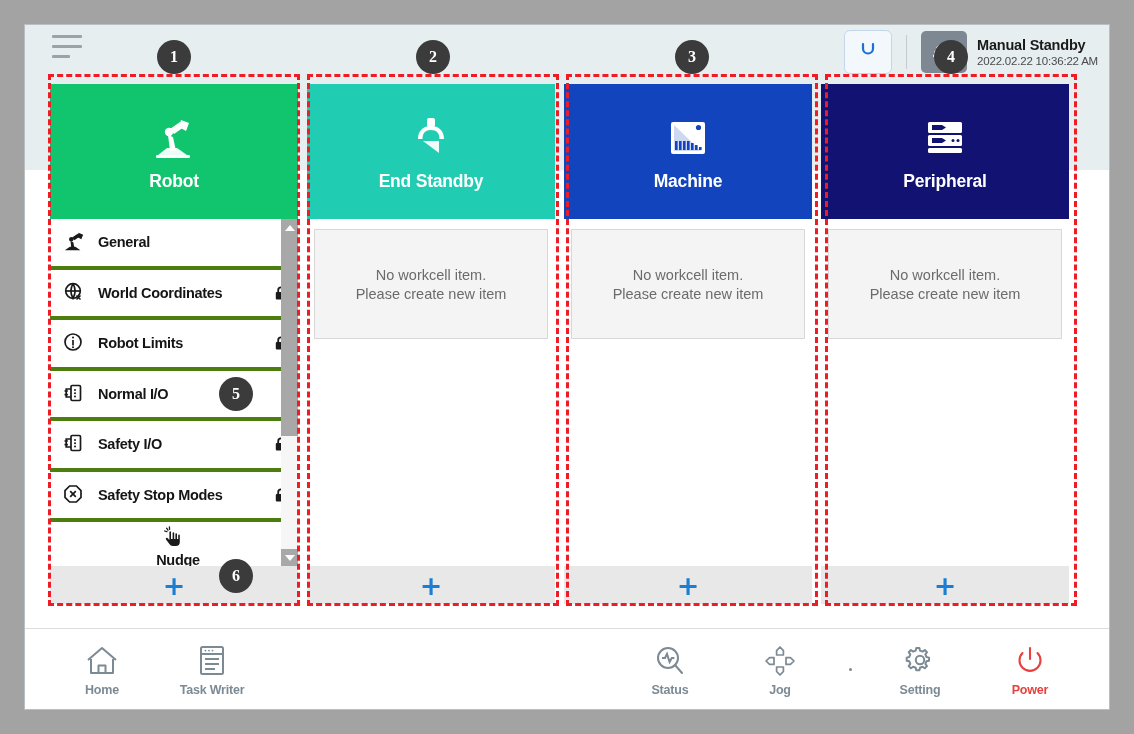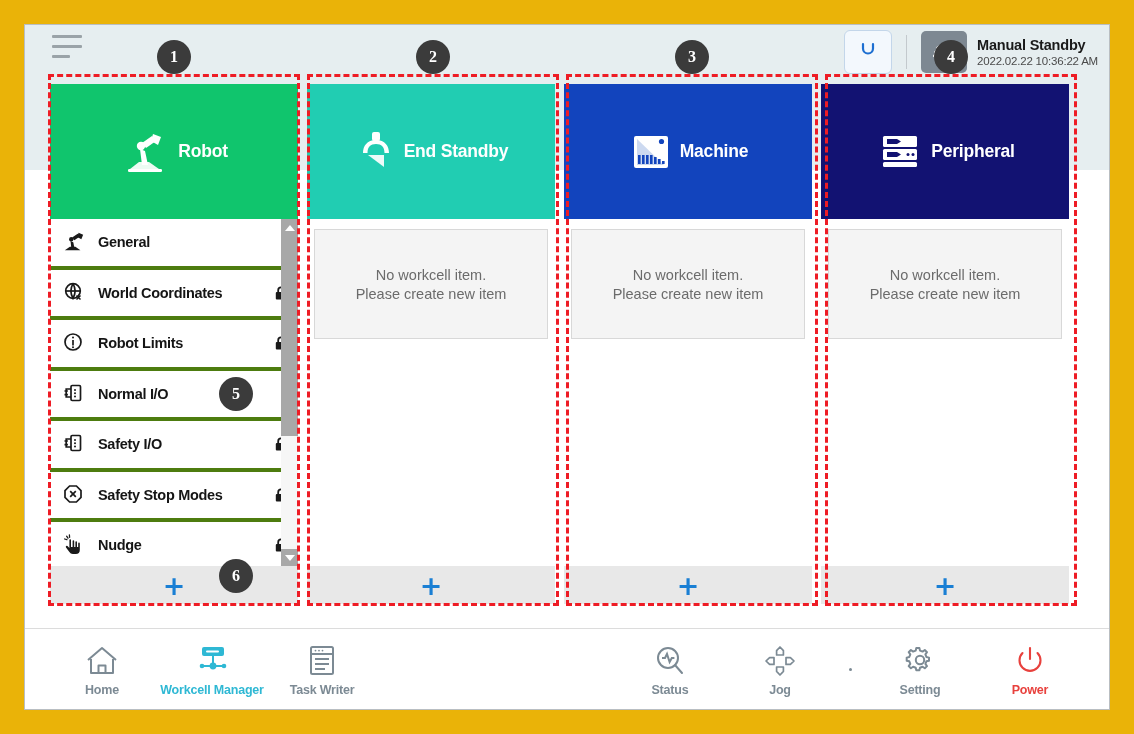--- a/index.html
+++ b/index.html
@@ -5,21 +5,21 @@
   * { box-sizing: border-box; margin: 0; padding: 0; }
   html, body {
     width: 1134px; height: 734px;
     background: #ffffff;
     font-family: "Liberation Sans", sans-serif;
     overflow: hidden;
   }
   #screen {
     position: relative;
     width: 1134px; height: 734px;
-    background: #eab308;
+    background: #a3a3a3;
   }
   
   .frame {
     position: absolute;
     left: 24px; top: 24px;
     width: 1086px; height: 686px;
     border: 1px solid #b9bec2;
     background: #ffffff;
   }
   
@@ -96,21 +96,21 @@
   }
   .column {
     width: 248px;
     display: flex;
     flex-direction: column;
     background: #ffffff;
   }
   .col-head {
     height: 135px;
     display: flex;
-    flex-direction: row;
+    flex-direction: column;
     align-items: center;
     justify-content: center;
     gap: 6px;
     cursor: pointer;
   }
   .col-head .ic { height: 54px; display: flex; align-items: center; justify-content: center; }
   .col-title {
     color: #ffffff;
     font-size: 17.5px;
     font-weight: bold;
@@ -180,21 +180,21 @@
     flex: 1;
     margin-left: 9px;
     font-size: 14.5px;
     font-weight: bold;
     color: #151515;
     letter-spacing: -0.3px;
     white-space: nowrap;
   }
   .list-row .lock { width: 16px; flex: 0 0 16px; display: flex; justify-content: flex-end; }
   .list-row .lock.hide { visibility: hidden; }
-  .list-row.last { opacity: 1; }
+  .list-row.last { opacity: 1; flex-direction: column; }
 
   
   .sb {
     position: absolute;
     right: 0; top: 0;
     width: 17px; height: 100%;
     background: #f6f6f6;
   }
   .sb-btn {
     width: 17px; height: 17px;
@@ -542,34 +542,20 @@
       <div class="nav-item">
         <span class="nico">
           <svg width="34" height="32" viewBox="0 0 34 32" fill="none" stroke="#7c8a94" stroke-width="2" stroke-linejoin="round">
             <path d="M3 15 L17 3 L31 15"></path>
             <path d="M6 14 V28 h22 V14"></path>
             <path d="M13.5 28 v-7.5 h7 V28"></path>
           </svg>
         </span>
         <span class="nlabel">Home</span>
       </div>
-      <div class="nav-item active">
-        <span class="nico">
-          <svg width="38" height="32" viewBox="0 0 38 32">
-            <rect x="9" y="2" width="22" height="9" rx="2" fill="#2eb8d4"></rect>
-            <rect x="13" y="5.6" width="13" height="2" rx="1" fill="#ffffff"></rect>
-            <path d="M20 11 v9" stroke="#2eb8d4" stroke-width="2"></path>
-            <path d="M9 21 h22" stroke="#2eb8d4" stroke-width="2"></path>
-            <circle cx="20" cy="21" r="3.4" fill="#2eb8d4"></circle>
-            <circle cx="9" cy="21" r="2.3" fill="#2eb8d4"></circle>
-            <circle cx="31" cy="21" r="2.3" fill="#2eb8d4"></circle>
-          </svg>
-        </span>
-        <span class="nlabel">Workcell Manager</span>
-      </div>
       <div class="nav-item">
         <span class="nico">
           <svg width="30" height="32" viewBox="0 0 30 32" fill="none" stroke="#7c8a94" stroke-width="2">
             <rect x="4" y="2" width="22" height="27" rx="1.5"></rect>
             <path d="M4 9 h22"></path>
             <circle cx="8.5" cy="5.6" r="0.9" fill="#7c8a94" stroke="none"></circle>
             <circle cx="12" cy="5.6" r="0.9" fill="#7c8a94" stroke="none"></circle>
             <circle cx="15.5" cy="5.6" r="0.9" fill="#7c8a94" stroke="none"></circle>
             <path d="M8 14 h14 M8 19 h14 M8 24 h10"></path>
           </svg>

